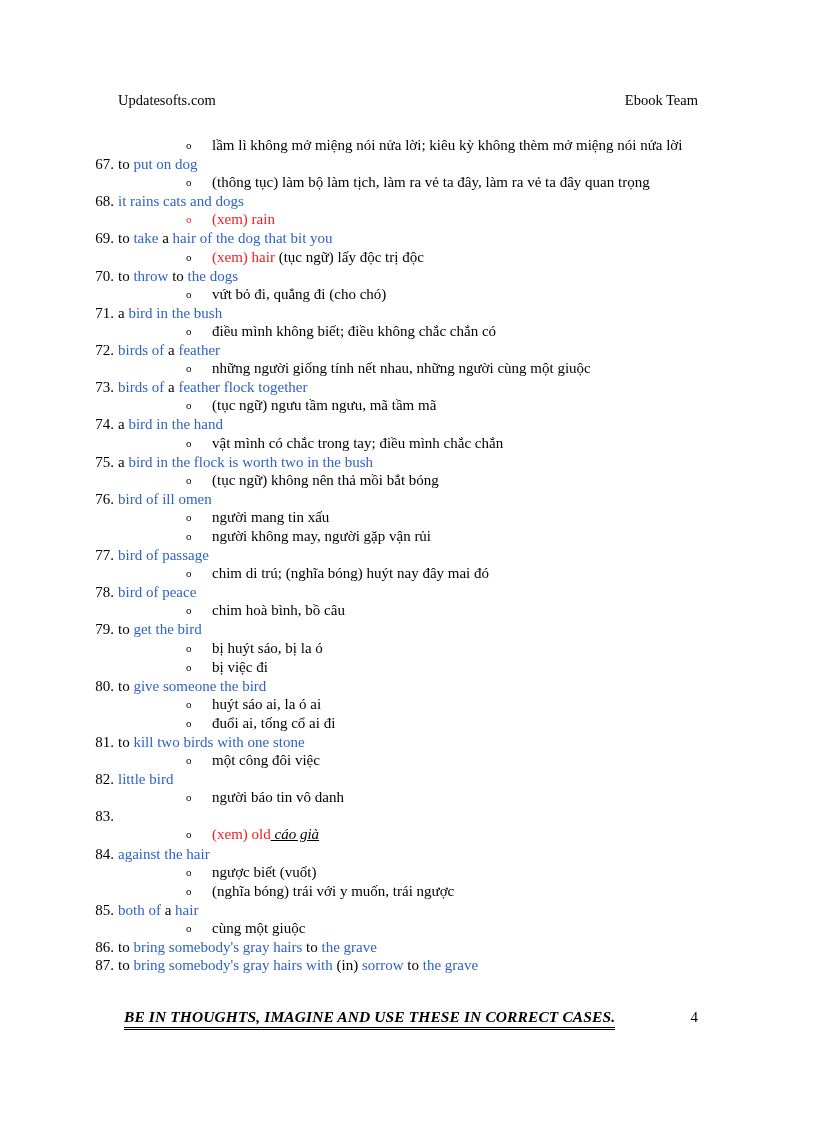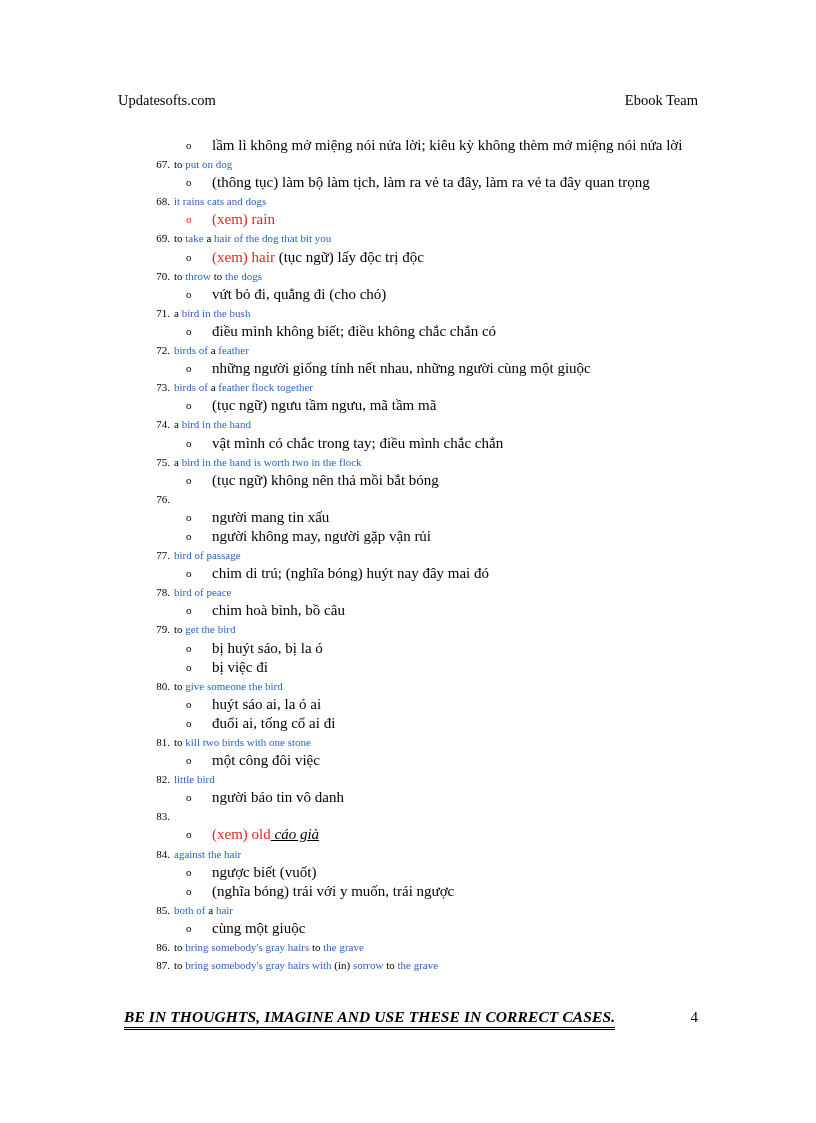--- a/index.html
+++ b/index.html
@@ -44,23 +44,23 @@
     left: 0px;
     width: 816px;
   }
 
   .entry { display: block; }
 
   
   .num-line {
     display: flex;
     align-items: baseline;
-    font-size: 11px;
+    font-size: 15px;
     line-height: 18.1px;
-    padding-left: 114px;
+    padding-left: 58px;
   }
   .num-line .num {
     width: 60px;
     flex: 0 0 60px;
     text-align: right;
     padding-right: 4px;
     box-sizing: border-box;
     color: #000000;
   }
   .num-line .num-text {
@@ -213,30 +213,31 @@
           <span class="num-text"><span class="bk">a </span><span class="bl">bird in the hand</span></span>
         </div>
         <div class="bullet-line">
           <span class="bullet">o</span>
           <span class="btext"><span class="bk">vật mình có chắc trong tay; điều mình chắc chắn</span></span>
         </div>
       </div>
       <div class="entry">
         <div class="num-line">
           <span class="num">75.</span>
-          <span class="num-text"><span class="bk">a </span><span class="bl">bird in the hand is worth two in the flock</span></span>
+          <span class="num-text"><span class="bk">a </span><span class="bl">bird in the flock is worth two in the bush</span></span>
         </div>
         <div class="bullet-line">
           <span class="bullet">o</span>
           <span class="btext"><span class="bk">(tục ngữ) không nên thả mồi bắt bóng</span></span>
         </div>
       </div>
       <div class="entry">
         <div class="num-line">
           <span class="num">76.</span>
+          <span class="num-text"><span class="bl">bird of ill omen</span></span>
         </div>
         <div class="bullet-line">
           <span class="bullet">o</span>
           <span class="btext"><span class="bk">người mang tin xấu</span></span>
         </div>
         <div class="bullet-line">
           <span class="bullet">o</span>
           <span class="btext"><span class="bk">người không may, người gặp vận rủi</span></span>
         </div>
       </div>

